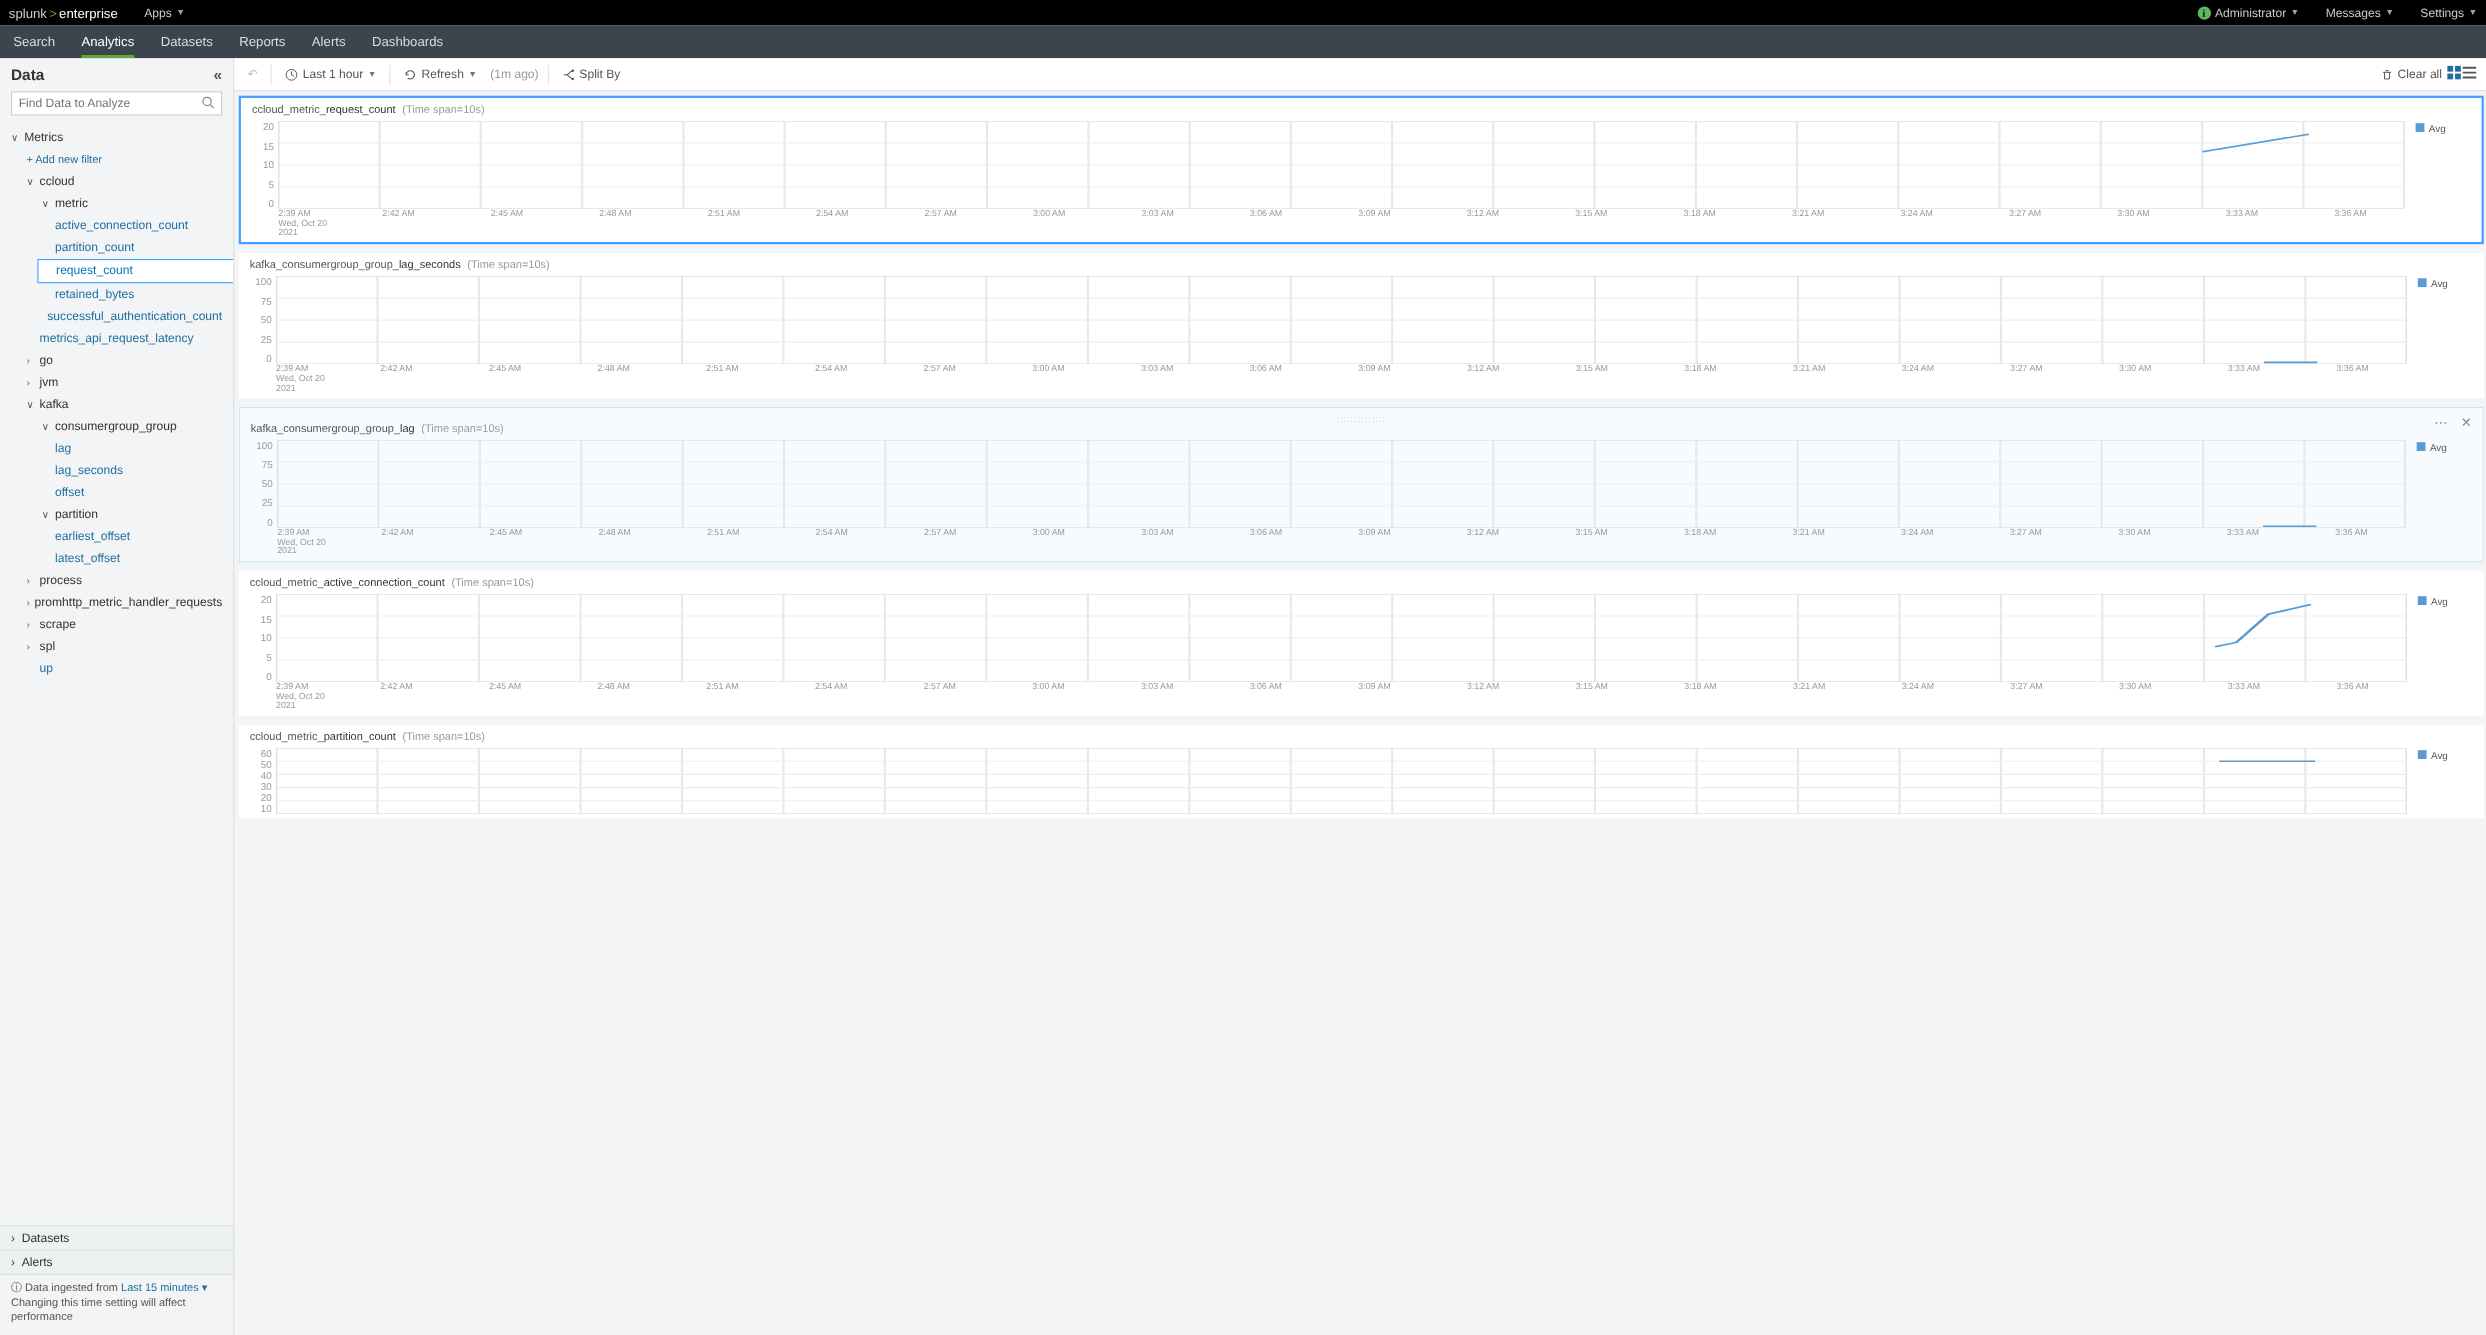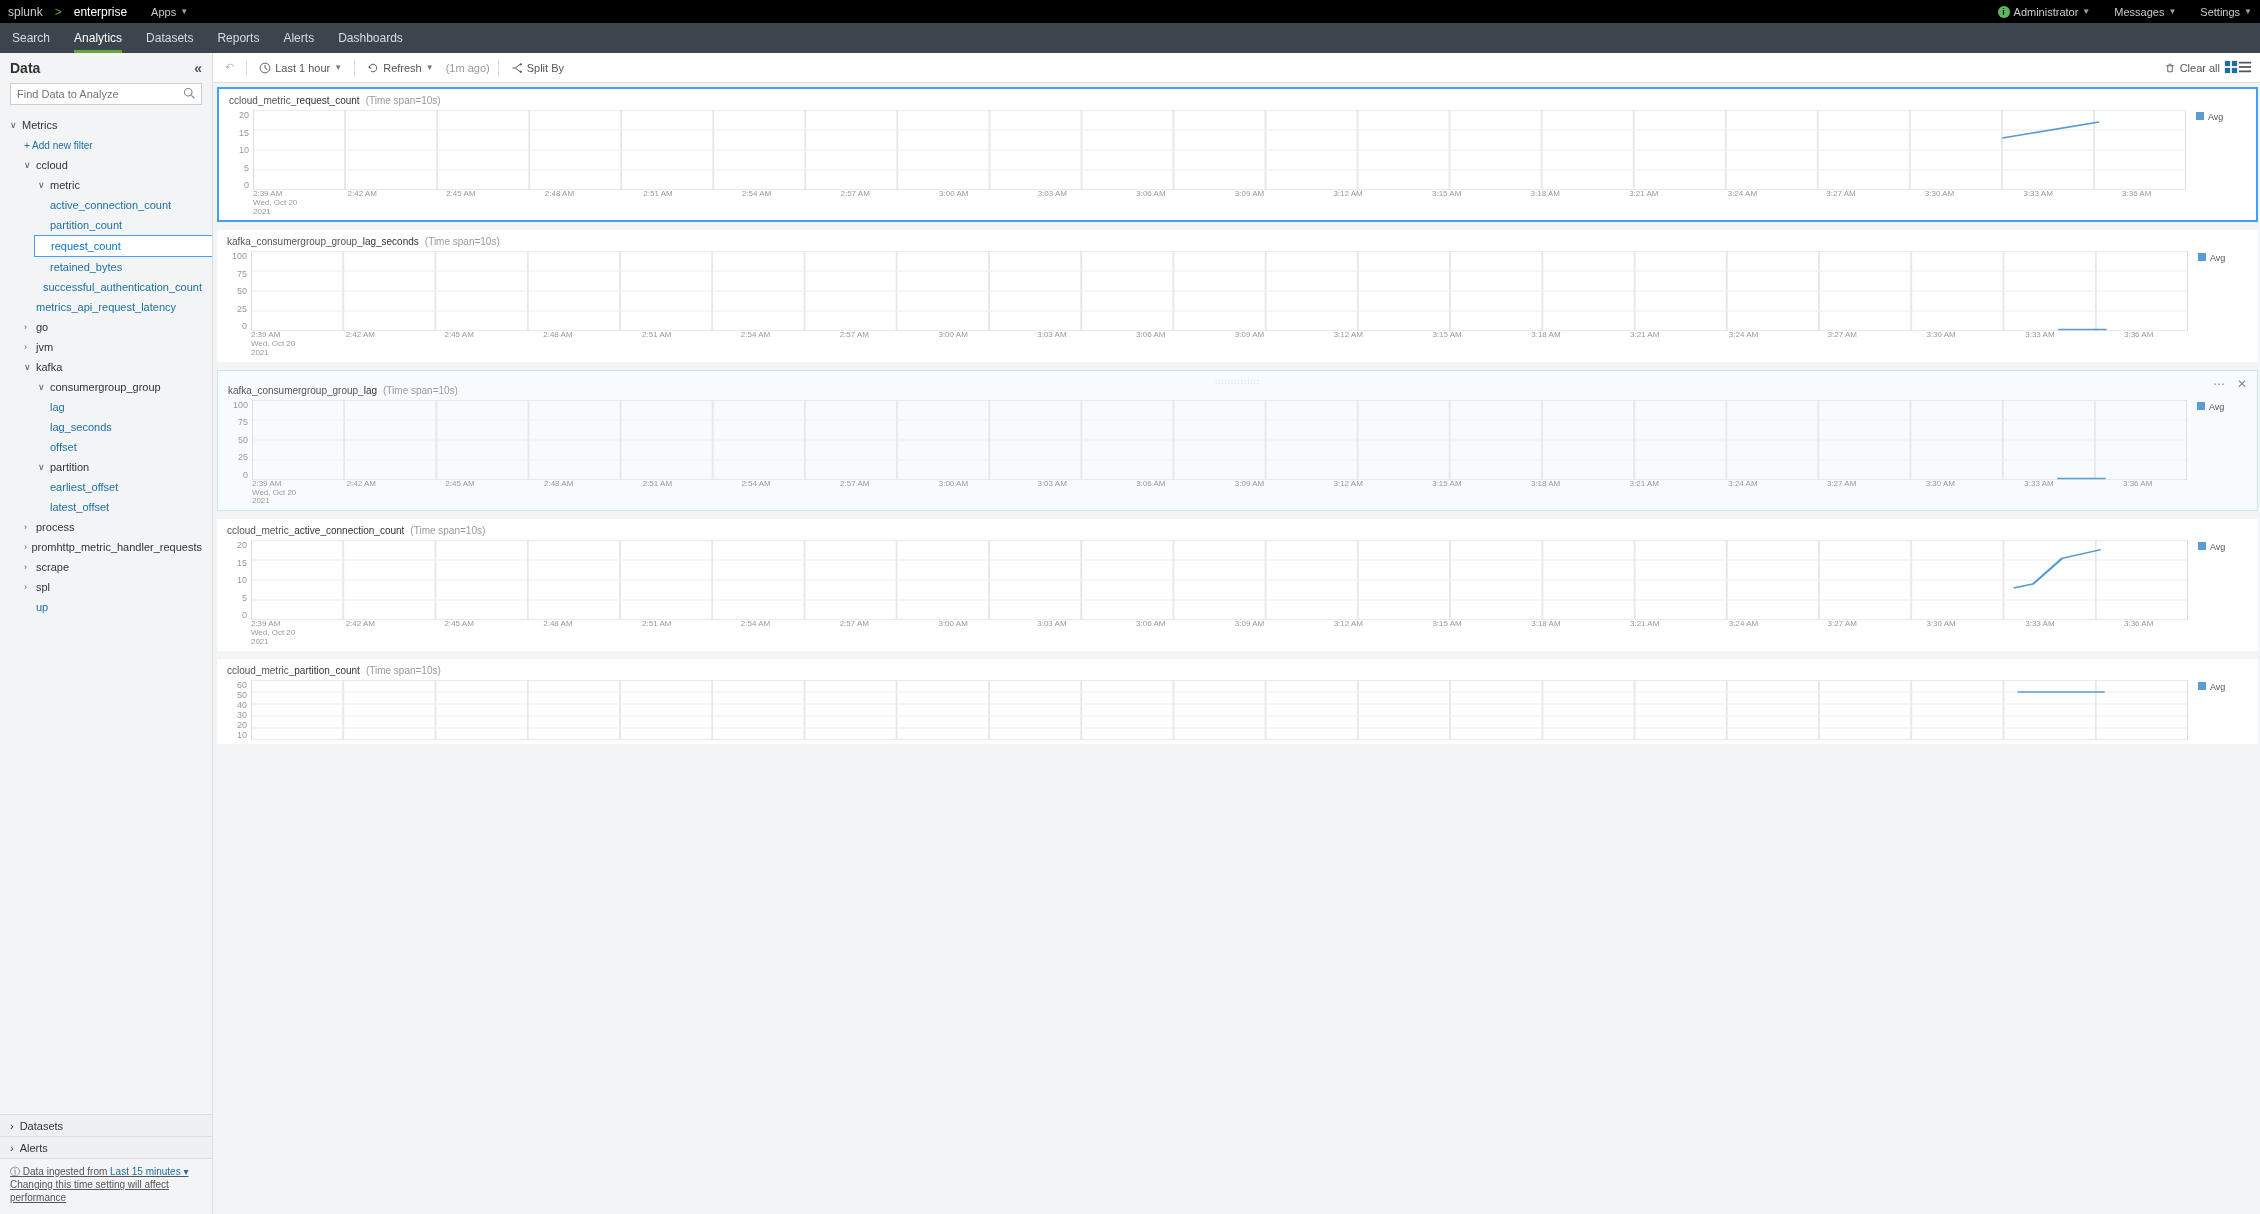--- a/index.html
+++ b/index.html
@@ -1,20 +1,20 @@
 <!DOCTYPE html>
 <html><head>
 <meta charset="utf-8">
 <style>
 * { box-sizing: border-box; margin: 0; padding: 0; }
 html, body { width: 100%; height: 100%; font-family: "Helvetica Neue", Arial, sans-serif; font-size: 12px; color: #333; background: #f2f4f5; overflow: hidden; }
 
 
 .topbar { height: 23px; background: #000; display: flex; align-items: center; padding: 0 8px; color: #ccc; }
-.topbar .brand { display: flex; align-items: center; gap: 12px; font-size: 12px; text-align: right; }
+.topbar .brand { display: flex; align-items: center; gap: 2px; font-size: 12px; text-align: right; }
 .topbar .brand .chev { color: #65a637; }
 .topbar .brand .ent { color: #fff; }
 .topbar .apps { margin-left: 24px; cursor: pointer; display: flex; align-items: center; gap: 4px; color: #ccc; font-size: 11px;}
 .topbar .right { margin-left: auto; display: flex; align-items: center; gap: 24px; font-size: 11px; }
 .topbar .right span { cursor: pointer; display: flex; align-items: center; gap: 4px; }
 .badge-i { width: 12px; height: 12px; border-radius: 50%; background: #5cb85c; color: #000; font-size: 9px; display: inline-flex; align-items: center; justify-content: center; font-weight: bold; }
 .caret { font-size: 8px; opacity: .8; }
 
 
 .navbar { height: 30px; background: #3c444d; display: flex; align-items: center; padding: 0 12px; gap: 24px; color: #d8dde1; font-size: 12px; }
@@ -37,21 +37,21 @@
 .tree .arrow { width: 12px; font-size: 9px; color: #555; }
 .tree .link { color: #1e6ea0; }
 .tree .add-filter { color: #1e6ea0; margin-left: 14px; height: 20px; display: flex; align-items: center; cursor: pointer; font-size: 10px;}
 .tree .leaf { margin-left: 14px; }
 .tree .leaf.l2 { margin-left: 28px; }
 .tree .leaf.active { background: #fff; border: 1px solid #409FFf; margin-right: -20px; padding-left: 4px; margin-left: 24px; height: 22px; }
 .tree .leaf.active .link { color: #0277bd; }
 
 .side-bottom { border-top: 1px solid #ddd; }
 .side-bottom .sec { height: 22px; display: flex; align-items: center; padding: 0 10px; font-size: 11px; cursor: pointer; gap: 6px; background: #eef1f2; border-bottom: 1px solid #ddd;}
-.side-bottom .ingest { padding: 6px 10px 10px; font-size: 10px; color: #555; line-height: 1.3; text-decoration: underline; }
+.side-bottom .ingest { padding: 6px 10px 10px; font-size: 10px; color: #555; line-height: 1.3; }
 .side-bottom .ingest .lnk { color: #1e6ea0; cursor: pointer; }
 
 
 .main { flex: 1; display: flex; flex-direction: column; background: #f2f4f5; overflow: hidden; border-left: 1px solid #ddd;}
 .toolbar { height: 30px; background: #fff; border-bottom: 1px solid #ddd; display: flex; align-items: center; padding: 0 8px; gap: 8px; font-size: 11px; color: #555; }
 .toolbar .tb-btn { display: flex; align-items: center; gap: 4px; cursor: pointer; padding: 2px 4px; }
 .toolbar .ago { color: #999; }
 .toolbar .divider { width: 1px; height: 18px; background: #e0e0e0; }
 .toolbar .undo-icon { color: #bbb; }
 .toolbar .right { margin-left: auto; display: flex; align-items: center; gap: 0; }

